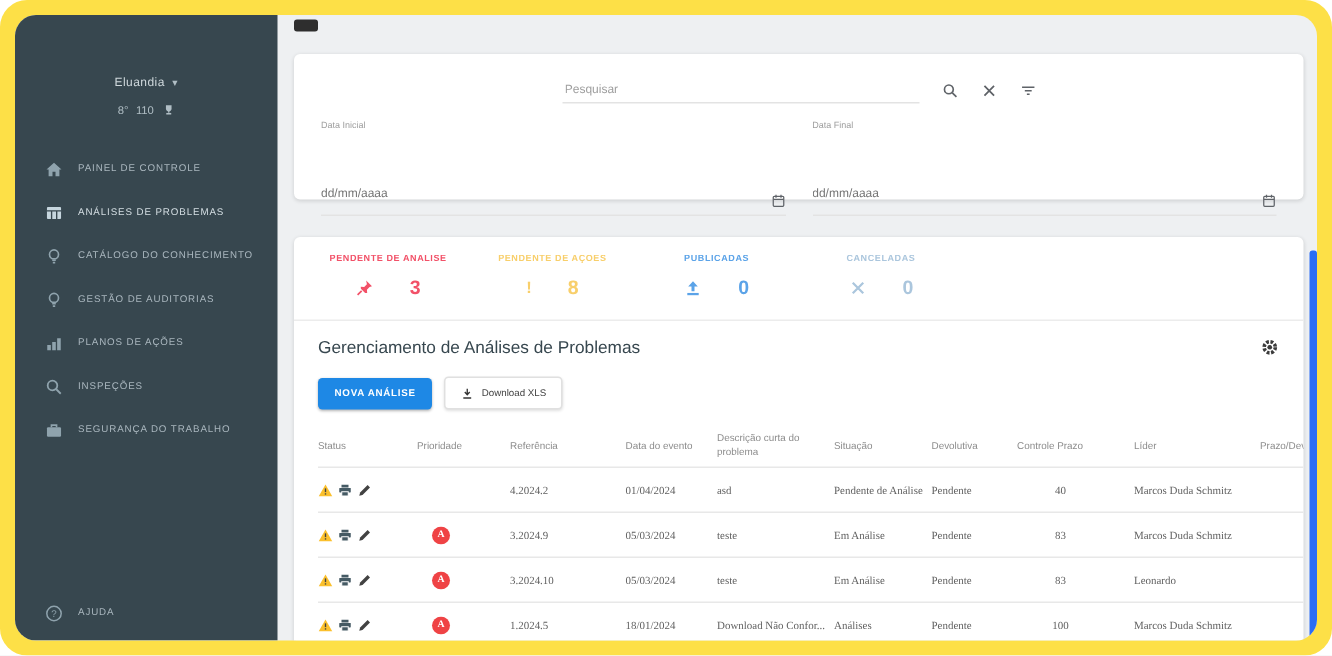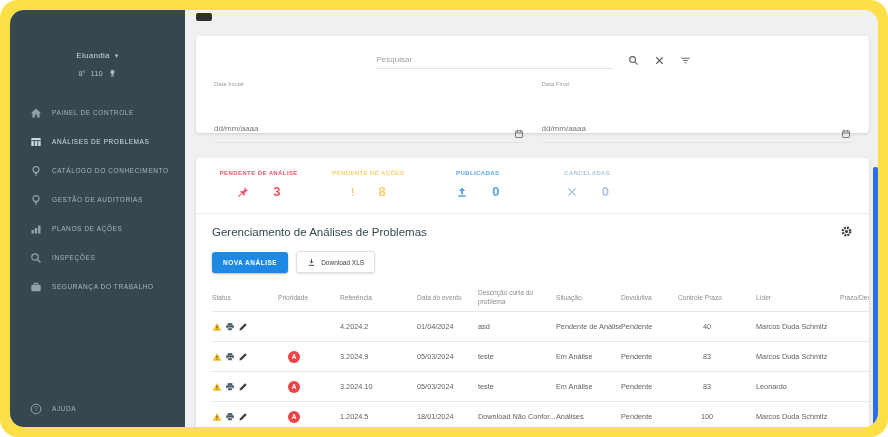--- a/index.html
+++ b/index.html
@@ -66,21 +66,21 @@
   .btn-secondary { background:#fff; color:#424242; font-size:6.5px; border:1px solid #e0e0e0; border-radius:3px;
                    padding:5.5px 10px; cursor:pointer; display:inline-flex; align-items:center; gap:5px;
                    box-shadow:0 1px 2px rgba(0,0,0,.12); font-family:inherit; }
   .dl-icon { width:9px; height:9px; color:#333; display:inline-flex; }
 
   .table { margin:12px 0 0 16px; overflow:hidden; }
   .thead, .trow { display:grid;
     grid-template-columns:66px 62px 77px 61px 78px 65px 57px 78px 84px 70px;
     align-items:center; border-bottom:1px solid #e8e8e8; }
   .thead { min-height:27px; }
-  .trow { min-height:30px; }
+  .trow { min-height:30px;font-family:Liberation Serif, serif; }
   .th { font-size:6.6px; color:#8d8d8d; line-height:1.35; padding-right:8px; }
   .td { font-size:7.3px; color:#616161; padding-right:6px; white-space:nowrap; overflow:hidden; }
   .td.center { text-align:center; padding-right:20px; }
   .status-cell { display:flex; align-items:center; gap:3px; }
   .row-icon { width:10px; height:10px; display:inline-flex; cursor:pointer; }
   .badge { width:12px; height:12px; border-radius:50%; background:#ef4345; color:#fff;
            font-size:6.5px; font-weight:bold; display:flex; align-items:center; justify-content:center;
            margin-left:10px; }
   .badge:empty { display:none; }
   .vscroll { position:absolute; right:0; top:157px; bottom:0; width:5px; background:#2a6df5; border-radius:2px; cursor:grab; }

